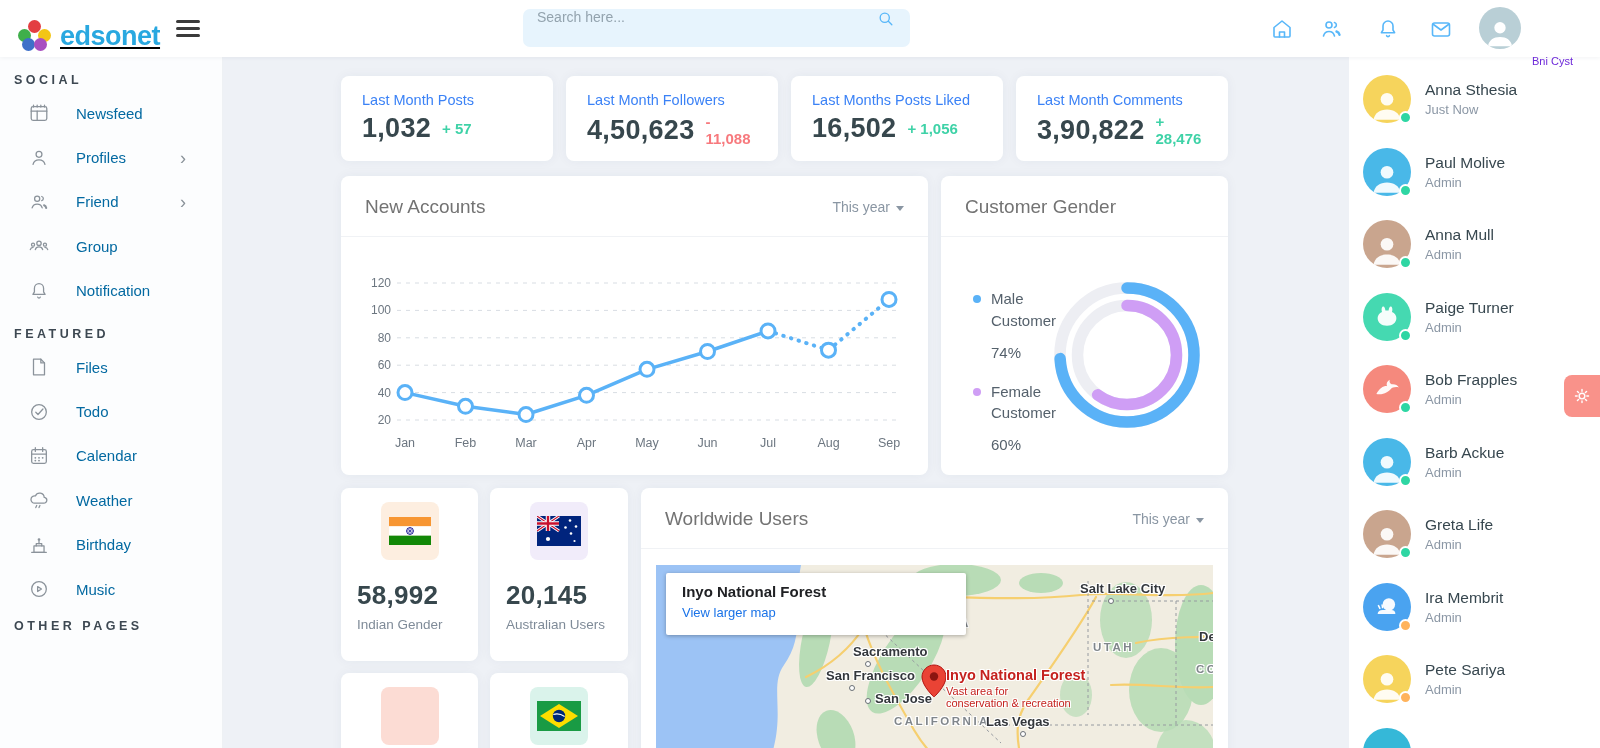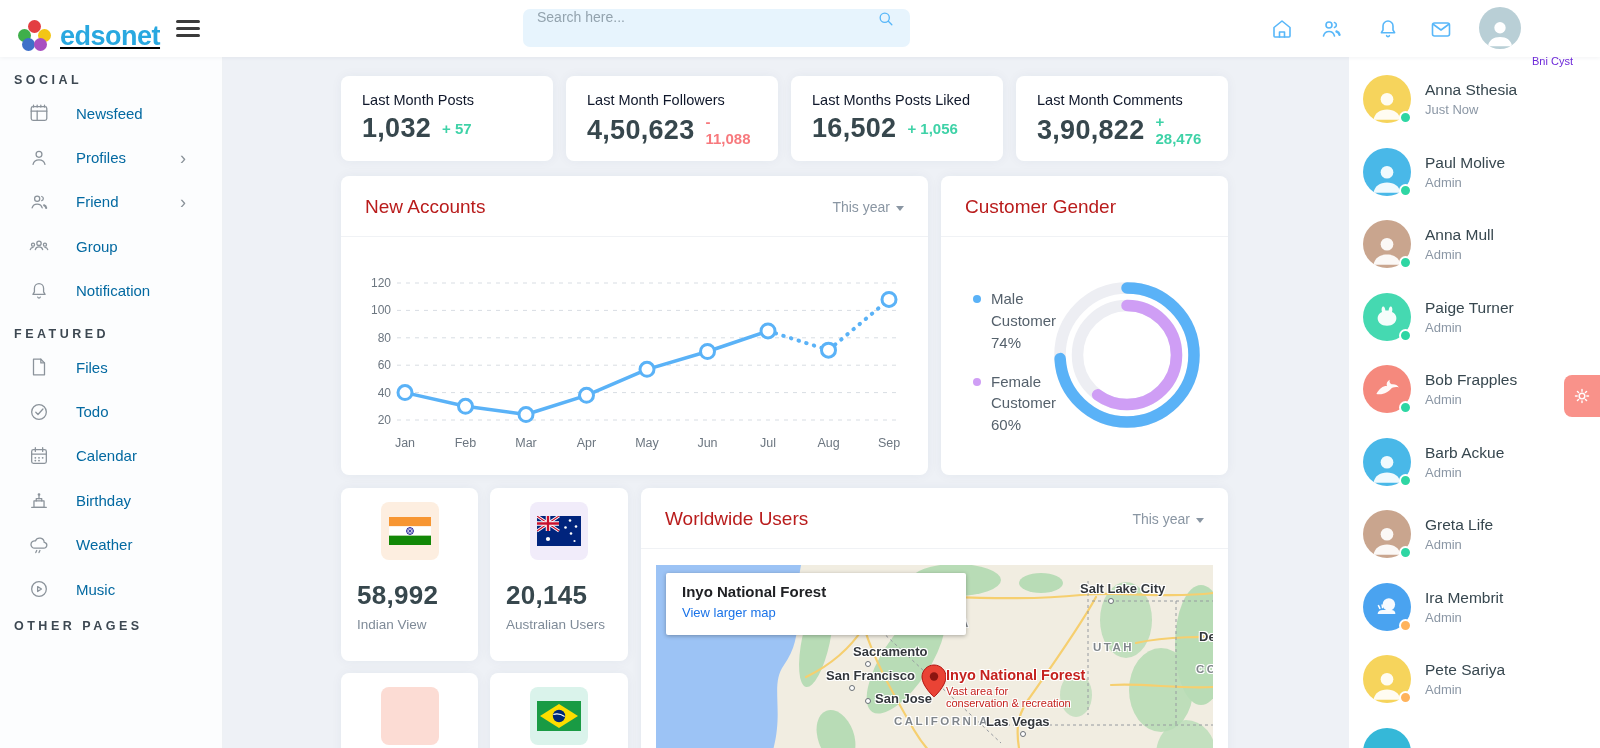--- a/index.html
+++ b/index.html
@@ -30,45 +30,45 @@
   .side-head { margin:10px 0 4px 14px; font-size:12.5px; font-weight:700; letter-spacing:3.5px; color:#3d4852; }
   .side-item { height:44.4px; display:flex; align-items:center; padding-left:28px; cursor:pointer; }
   .s-ic { width:22px; height:22px; margin-right:26px; color:#8b939b; flex:none; }
   .s-ic svg { width:100%; height:100%; stroke:currentColor; fill:none; stroke-width:1.4; stroke-linecap:round; stroke-linejoin:round; }
   .s-label { font-size:15px; color:#0369a1; }
   .s-chev { margin-left:auto; margin-right:36px; color:#8a9299; font-size:18px; line-height:1; }
 
   
   .card { position:absolute; background:#fff; border-radius:8px; box-shadow:0 0 12px rgba(40,60,90,.05); }
   .card-head { display:flex; justify-content:space-between; align-items:center; padding:20px 24px 18px; border-bottom:1px solid #f0f2f5; }
-  .card-title { font-size:19px; color:#b91c1c; font-weight:500; }
+  .card-title { font-size:19px; color:#737373; font-weight:500; }
   .filter { font-size:14px; color:#8a96a3; cursor:pointer; white-space:nowrap; }
   .caret { display:inline-block; width:0; height:0; border-left:4px solid transparent; border-right:4px solid transparent; border-top:5px solid #8a96a3; margin-left:6px; vertical-align:middle; }
 
   
   .stat-card { width:212px; height:85px; top:76px; padding:16px 21px; }
-  .stat-label { font-size:14.5px; color:#0f172a; margin-bottom:5px; }
+  .stat-label { font-size:14.5px; color:#3b82f6; margin-bottom:5px; }
   .stat-row { display:flex; align-items:center; gap:11px; }
   .stat-value { font-size:27px; font-weight:600; color:#37474d; letter-spacing:.3px; }
   .stat-delta { font-size:15px; font-weight:600; }
   .stat-delta.up { color:var(--positive,#3ed2a7); }
   .stat-delta.down { color:var(--negative,#f7797d); }
 
   
   #new-accounts-card { left:341px; top:176px; width:587px; height:299px; }
   #line-chart { position:absolute; left:0; top:64px; }
   #line-chart text { font-family:"Liberation Sans",sans-serif; }
 
   
   #gender-card { left:941px; top:176px; width:287px; height:299px; }
   #gender-legend { position:absolute; left:32px; top:112px; }
   .legend-item { display:flex; gap:10px; margin-bottom:20px; }
   .legend-dot { width:8px; height:8px; border-radius:50%; margin-top:7px; flex:none; }
   .legend-name { width:88px; font-size:15px; color:#55616c; line-height:1.45; }
-  .legend-val { font-size:15px; color:#55616c; margin-top:2px; }
+  .legend-val { font-size:15px; color:#55616c; margin-top:12px; }
   #donut-chart { position:absolute; right:16px; top:94px; }
 
   
   .country-card { width:137px; height:173px; }
   .flag-tile { width:58px; height:58px; border-radius:8px; margin:14px auto 0; display:flex; align-items:center; justify-content:center; }
   .country-value { font-size:26px; font-weight:600; color:#37474d; margin:20px 0 6px 16px; letter-spacing:.3px; }
   .country-label { font-size:13.5px; color:#7f8b98; margin-left:16px; }
 
   
   #worldwide-card { left:641px; top:488px; width:587px; height:420px; }
@@ -236,34 +236,34 @@
       <span class="s-ic"><svg viewBox="0 0 24 24">
             <rect x="4" y="5" width="16" height="15" rx="2"></rect>
             <path d="M4 10h16"></path>
             <path d="M8 3v4M16 3v4"></path>
             <path d="M8 14h.01M12 14h.01M16 14h.01M8 17h.01M12 17h.01" stroke-width="2"></path>
           </svg></span>
       <span class="s-label">Calendar</span>
     </div>
     <div class="side-item">
       <span class="s-ic"><svg viewBox="0 0 24 24">
+            <path d="M7.5 15.5a4 4 0 1 1 .6-7.9 5 5 0 0 1 9.6 1.6 3 3 0 0 1-.7 6.3z"></path>
+            <path d="M9.5 18l-1 2.3M13 18l-1 2.3"></path>
+          </svg></span>
+      <span class="s-label">Weather</span>
+    </div>
+    <div class="side-item">
+      <span class="s-ic"><svg viewBox="0 0 24 24">
             <path d="M6.5 13h11v7h-11z"></path>
             <path d="M4 20h16"></path>
             <path d="M9 13v-2.5h6V13"></path>
             <path d="M12 7.5v3"></path>
             <circle cx="12" cy="6" r=".8"></circle>
           </svg></span>
       <span class="s-label">Birthday</span>
-    </div>
-    <div class="side-item">
-      <span class="s-ic"><svg viewBox="0 0 24 24">
-            <path d="M7.5 15.5a4 4 0 1 1 .6-7.9 5 5 0 0 1 9.6 1.6 3 3 0 0 1-.7 6.3z"></path>
-            <path d="M9.5 18l-1 2.3M13 18l-1 2.3"></path>
-          </svg></span>
-      <span class="s-label">Weather</span>
     </div>
     <div class="side-item">
       <span class="s-ic"><svg viewBox="0 0 24 24">
             <circle cx="12" cy="12" r="8"></circle>
             <path d="M10.5 9.3l4.2 2.7-4.2 2.7z"></path>
           </svg></span>
       <span class="s-label">Music</span>
     </div>
     <div class="side-head" style="margin-top:8px">OTHER PAGES</div>
   </div>
@@ -370,21 +370,21 @@
     <div class="flag-tile" style="background:#fdeee0">
       <svg viewBox="0 0 42 28" width="42" height="28">
         <rect width="42" height="9.33" fill="#f79633"></rect>
           <rect y="9.33" width="42" height="9.33" fill="#fff"></rect>
         <rect y="18.66" width="42" height="9.34" fill="#128807"></rect>
         <circle cx="21" cy="14" r="3.4" fill="none" stroke="#000088" stroke-width="0.9"></circle>
         <path d="M21 10.6v6.8M17.6 14h6.8M18.6 11.6l4.8 4.8M23.4 11.6l-4.8 4.8" stroke="#000088" stroke-width="0.5"></path>
       </svg>
     </div>
     <div class="country-value">58,992</div>
-    <div class="country-label">Indian View</div>
+    <div class="country-label">Indian Gender</div>
   </div>
   <div class="card country-card" style="left:490px;top:488px;width:138px">
     <div class="flag-tile" style="background:#f1ecfa">
       <svg viewBox="0 0 44 30" width="44" height="30">
         <rect width="44" height="30" fill="#00247d"></rect>
         <path d="M0 0L22 15M22 0L0 15" stroke="#fff" stroke-width="3"></path>
         <path d="M0 0L22 15M22 0L0 15" stroke="#c8102e" stroke-width="1.1"></path>
         <path d="M11 0V15M0 7.5H22" stroke="#fff" stroke-width="4.5"></path>
         <path d="M11 0V15M0 7.5H22" stroke="#c8102e" stroke-width="2.4"></path>
         <circle cx="11" cy="23" r="2.1" fill="#fff"></circle>

